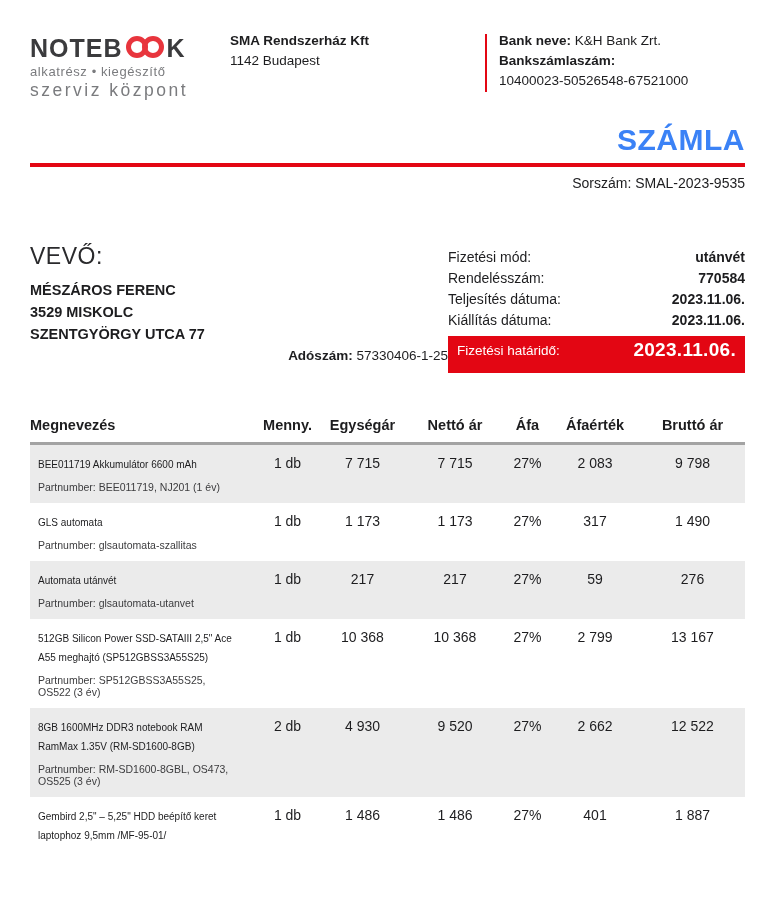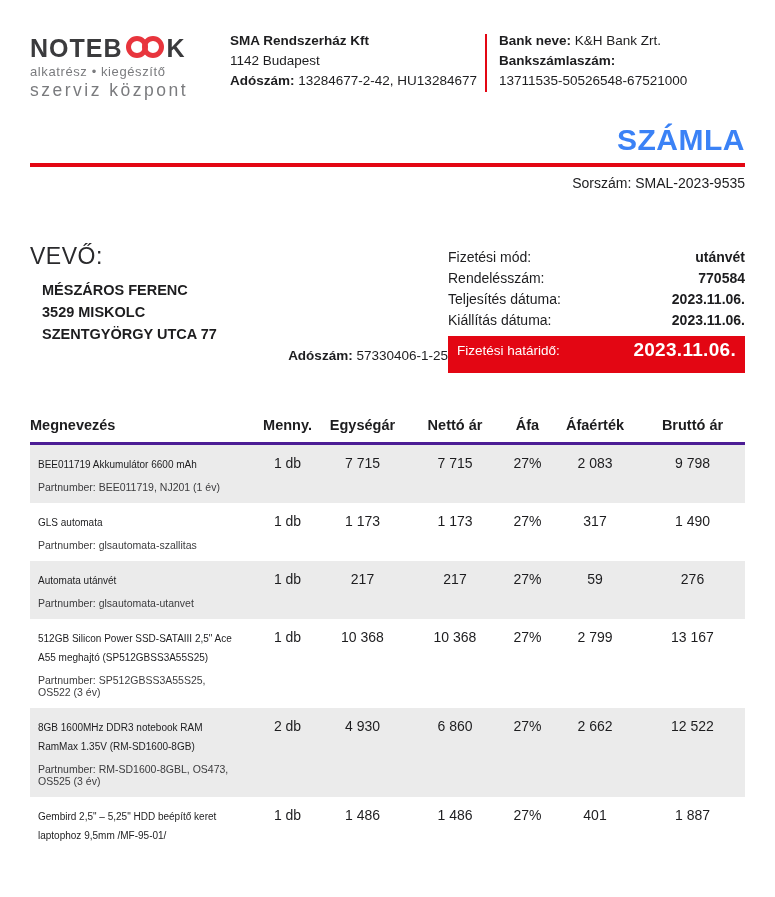--- a/index.html
+++ b/index.html
@@ -30,36 +30,36 @@
   
   .title-block { margin-top: 22px; }
   .doc-title { text-align: right; font-size: 30px; font-weight: bold; color: #3b82f6; letter-spacing: 0.5px; }
   .title-rule { height: 4px; background: #e30613; margin-top: 6px; }
   .serial-line { text-align: right; font-size: 14px; margin-top: 8px; color: #1d1d1f; }
 
   
   .info-section { display: flex; margin-top: 52px; }
   .buyer { flex: 1 1 auto; }
   .buyer-heading { font-size: 23px; font-weight: 400; color: #2a2a2c; letter-spacing: 0.5px; margin-bottom: 9px; }
-  .buyer-line { font-size: 14.5px; font-weight: bold; line-height: 22px; margin-left: 12px; }
+  .buyer-line { font-size: 14.5px; font-weight: bold; line-height: 22px; }
   .buyer-tax { font-size: 13.5px; line-height: 22px; text-align: right; }
 
   .payment { width: 297px; flex: 0 0 297px; padding-top: 4px; }
   .pay-row { display: flex; justify-content: space-between; font-size: 14px; line-height: 21px; }
   .pay-label { color: #1d1d1f; }
   .pay-value { font-weight: bold; }
   .due-banner { margin-top: 5px; background: #e30613; color: #ffffff;
     display: flex; justify-content: space-between; align-items: center;
     padding: 3px 9px 12px 9px; }
   .due-label { font-size: 13.5px; }
   .due-value { font-size: 19px; font-weight: bold; letter-spacing: 0.3px; }
 
   
   .items { width: 715px; border-collapse: collapse; table-layout: fixed; margin-top: 44px; }
-  .items th { font-size: 14.5px; font-weight: bold; padding-bottom: 9px; border-bottom: 3px solid #4c1d95; }
+  .items th { font-size: 14.5px; font-weight: bold; padding-bottom: 9px; border-bottom: 3px solid #a3a3a3; }
   .th-name { text-align: left; }
   .th-center, .cell-center { text-align: center; }
   .th-num, .num { text-align: center; }
   .items td { vertical-align: top; font-size: 14px; }
   .item-row td { padding-top: 10px; }
   .item-row.shaded { background: #ebebeb; }
   .cell-name { padding-left: 8px; padding-right: 14px; }
   .item-name { font-size: 10px; line-height: 19px; color: #1d1d1f; }
   .item-part { font-size: 10.5px; color: #3c3c3e; margin-top: 7px; padding-bottom: 10px; }
 </style>
@@ -80,29 +80,28 @@
         </span>
         <span>K</span>
       </div>
       <div class="tagline1">alkatrész • kiegészítő</div>
       <div class="tagline2">szerviz központ</div>
     </div>
 
     <div class="seller">
       <div class="bold">SMA Rendszerház Kft</div>
       <div>1142 Budapest</div>
-      <div><span class="bold">Adószám:</span> <span>13284677-2-42, HU13284677</span></div>
     </div>
 
     <div class="header-divider"></div>
 
     <div class="bank">
       <div><span class="bold">Bank neve:</span> <span>K&amp;H Bank Zrt.</span></div>
       <div class="bold">Bankszámlaszám:</div>
-      <div>13711535-50526548-67521000</div>
+      <div>10400023-50526548-67521000</div>
     </div>
   </div>
 
   <div class="title-block">
     <div class="doc-title">SZÁMLA</div>
     <div class="title-rule"></div>
     <div class="serial-line"><span>Sorszám:</span> <span>SMAL-2023-9535</span></div>
   </div>
 
   <div class="info-section">
@@ -217,21 +216,21 @@
     <td class="num">13 167</td>
   </tr>
 
   <tr class="item-row shaded">
     <td class="cell-name">
       <div class="item-name">8GB 1600MHz DDR3 notebook RAM RamMax 1.35V (RM-SD1600-8GB)</div>
       <div class="item-part">Partnumber: RM-SD1600-8GBL, OS473, OS525 (3 év)</div>
     </td>
     <td class="cell-center">2 db</td>
     <td class="num">4 930</td>
-    <td class="num">6 860</td>
+    <td class="num">9 520</td>
     <td class="cell-center">27%</td>
     <td class="num">2 662</td>
     <td class="num">12 522</td>
   </tr>
 
   <tr class="item-row">
     <td class="cell-name">
       <div class="item-name">Gembird 2,5" – 5,25" HDD beépítő keret laptophoz 9,5mm /MF-95-01/</div>
 
     </td>

